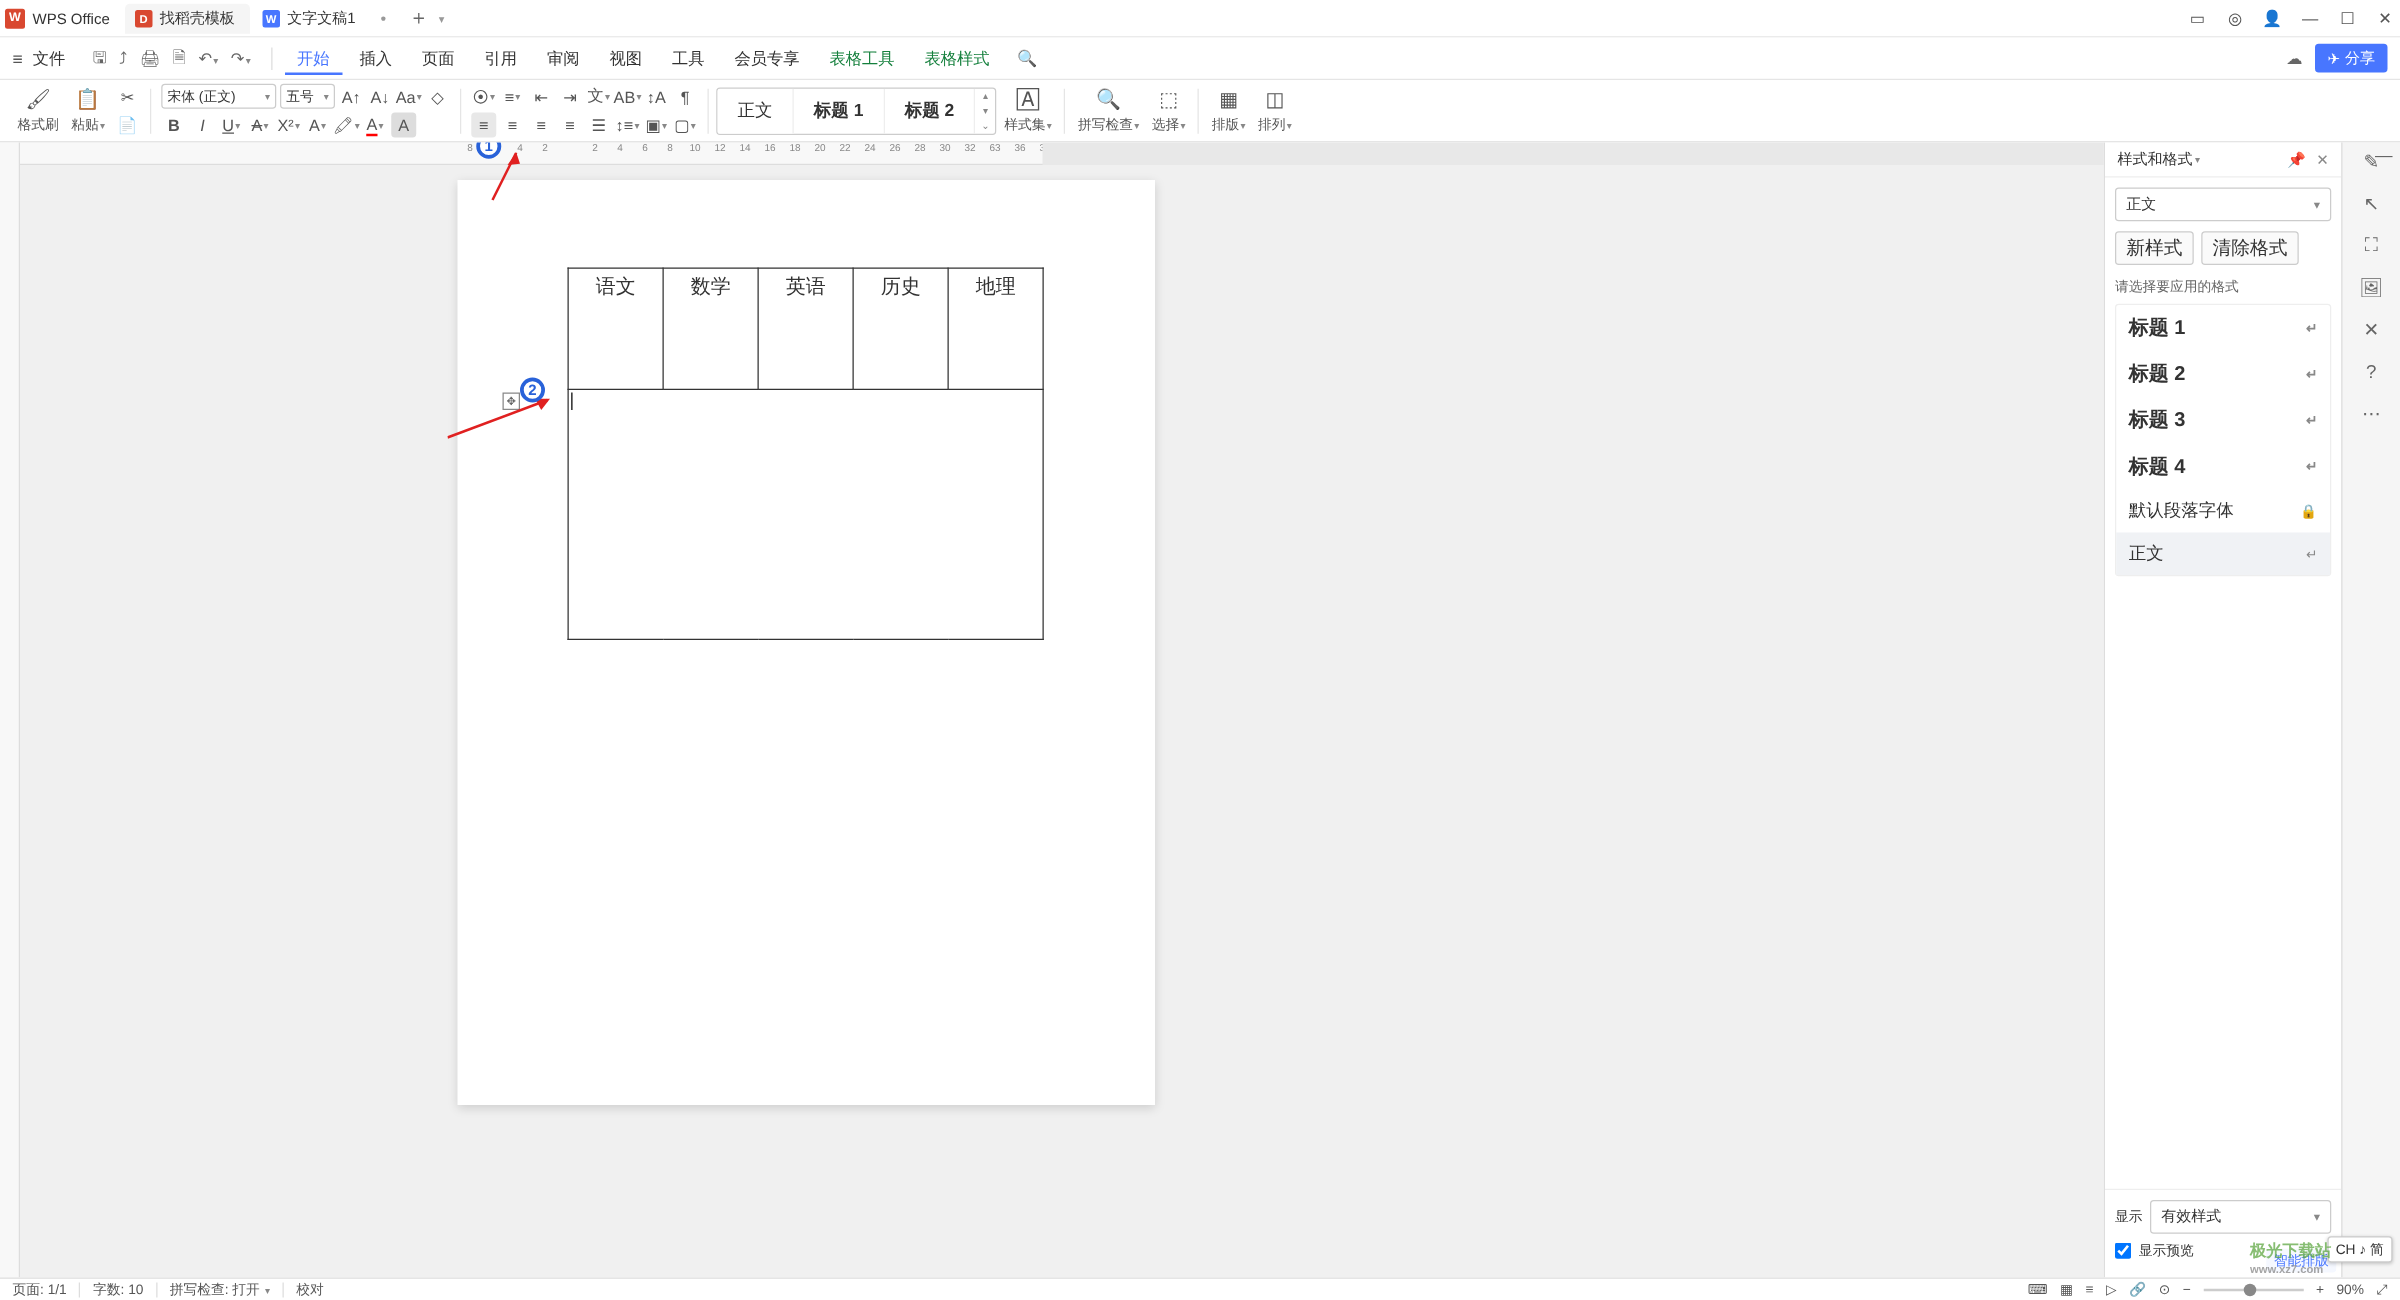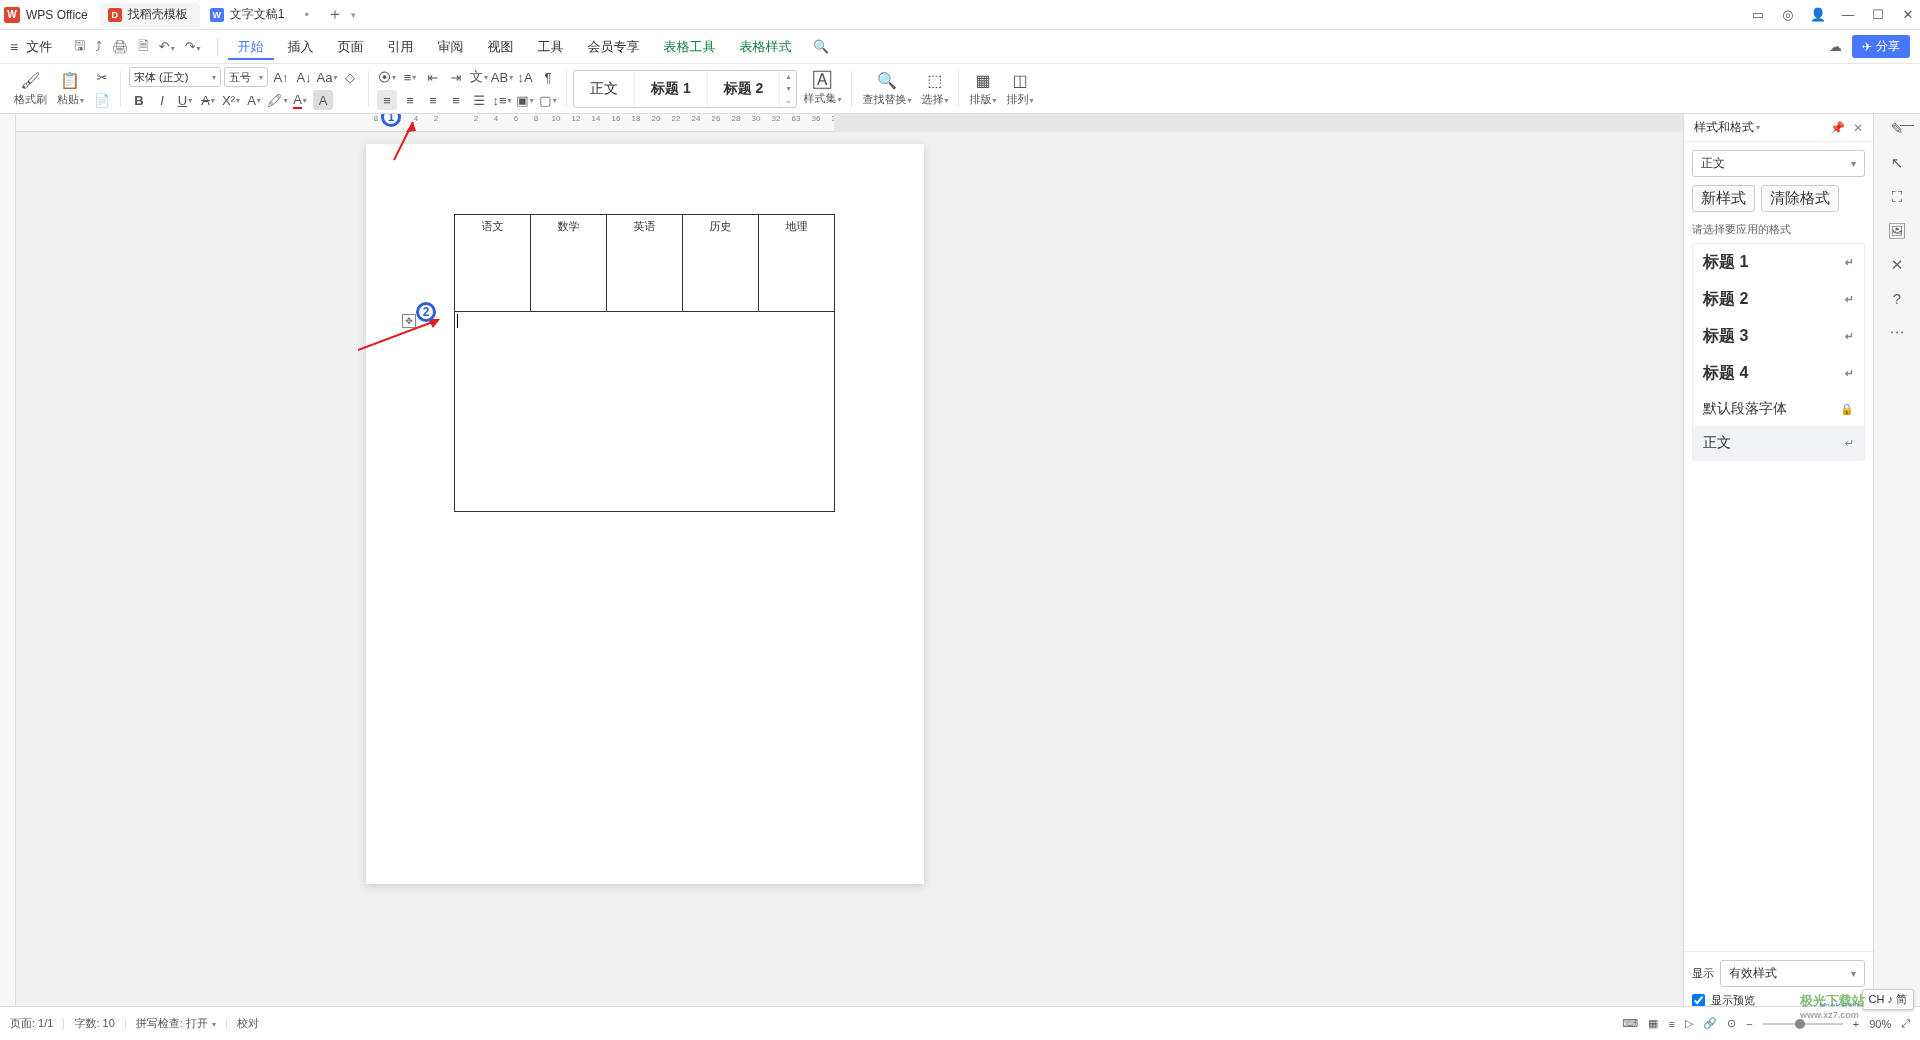--- a/index.html
+++ b/index.html
@@ -44,21 +44,21 @@
 .sg-arrows{display:flex;flex-direction:column;width:16px;font-size:8px;color:#888;}
 .sg-arrows div{height:12px;display:flex;align-items:center;justify-content:center;}
 .workspace{position:absolute;top:114px;bottom:18px;left:0;right:47px;display:flex;}
 .vruler{width:16px;background:#f8f8f8;border-right:1px solid #ddd;position:relative;font-size:8px;color:#888;}
 .canvas-area{flex:1;background:#f0f0f0;position:relative;overflow:hidden;}
 .hruler{position:absolute;top:0;left:0;right:0;height:18px;background:#f8f8f8;border-bottom:1px solid #ddd;font-size:8px;color:#888;display:flex;padding-left:350px;}
 .hruler span{width:20px;display:inline-block;text-align:center;}
 .hruler-shade{position:absolute;top:0;left:818px;right:0;height:18px;background:#e8e8e8;}
 .page{position:absolute;top:30px;left:350px;width:558px;height:740px;background:#fff;box-shadow:0 2px 8px rgba(0,0,0,.15);}
 .doc-table{position:absolute;top:70px;left:88px;border-collapse:collapse;}
-.doc-table td{border:1px solid #333;font-size:11px;text-align:center;vertical-align:top;padding-top:4px;}
+.doc-table td{border:1px solid #333;font-size:16px;text-align:center;vertical-align:top;padding-top:4px;}
 .row1 td{width:76px;height:97px;}
 .row2 td{height:200px;}
 .cursor-mark{position:absolute;top:170px;left:91px;width:1px;height:14px;background:#000;}
 .table-handle{position:absolute;top:170px;left:36px;width:14px;height:14px;border:1px solid #888;background:#fff;font-size:9px;display:flex;align-items:center;justify-content:center;color:#666;}
 .marker{position:absolute;width:20px;height:20px;border-radius:50%;background:#fff;border:3px solid #2962d9;color:#2962d9;font-weight:bold;display:flex;align-items:center;justify-content:center;font-size:12px;z-index:10;}
 .side-panel{position:absolute;top:114px;right:47px;bottom:18px;width:190px;background:#fff;border-left:1px solid #ddd;display:flex;flex-direction:column;}
 .sp-header{height:28px;display:flex;align-items:center;padding:0 10px;font-size:12px;border-bottom:1px solid #eee;}
 .sp-header .pin{margin-left:auto;color:#888;}
 .sp-header .close{margin-left:8px;color:#888;}
 .sp-body{padding:8px;flex:1;overflow:auto;}
@@ -70,21 +70,21 @@
 .style-list{border:1px solid #eee;border-radius:3px;}
 .sl-item{padding:8px 10px;font-size:14px;display:flex;align-items:center;justify-content:space-between;}
 .sl-item.h{font-weight:bold;font-size:16px;}
 .sl-item.sel{background:#f0f2f5;}
 .sl-item .ret{color:#888;font-size:11px;}
 .sp-footer{border-top:1px solid #eee;padding:8px;font-size:11px;}
 .sp-foot-row{display:flex;align-items:center;gap:6px;margin-bottom:6px;}
 .smart-layout{position:absolute;right:4px;bottom:4px;background:#f5f8ff;color:#4876ff;font-size:11px;padding:2px 6px;border-radius:3px;}
 .rail{position:absolute;top:114px;right:0;bottom:18px;width:47px;background:#f5f5f5;border-left:1px solid #ddd;display:flex;flex-direction:column;align-items:center;padding-top:6px;gap:16px;color:#666;font-size:15px;}
 .rail .collapse{font-size:14px;position:absolute;top:2px;right:6px;}
-.statusbar{position:absolute;bottom:0;left:0;right:0;height:34px;background:#fff;border-top:1px solid #ddd;display:flex;align-items:center;padding:0 10px;font-size:11px;color:#555;gap:10px;}
+.statusbar{position:absolute;bottom:0;left:0;right:0;height:18px;background:#fff;border-top:1px solid #ddd;display:flex;align-items:center;padding:0 10px;font-size:11px;color:#555;gap:10px;}
 .sb-sep{width:1px;height:12px;background:#ddd;}
 .sb-right{margin-left:auto;display:flex;align-items:center;gap:10px;}
 .zoom-slider{width:80px;height:2px;background:#ccc;position:relative;}
 .zoom-slider::after{content:"";position:absolute;left:40%;top:-4px;width:10px;height:10px;border-radius:50%;background:#888;}
 .ime-float{position:absolute;bottom:30px;right:6px;background:#fff;border:1px solid #ccc;border-radius:3px;padding:2px 6px;font-size:11px;box-shadow:0 1px 3px rgba(0,0,0,.2);}
 .watermark{position:absolute;bottom:20px;right:55px;font-size:13px;font-weight:bold;color:#5fa843;opacity:.75;}
 .watermark small{display:block;font-size:9px;color:#888;}
 svg.arrow{position:absolute;z-index:6;pointer-events:none;}
 </style>
 </head>
@@ -228,21 +228,21 @@
         <div>⌄</div>
       </div>
   </div>
   <div class="rb-col">
       <span class="ic">🄰</span>
       <span><span>样式集</span><span class="dd">▾</span></span>
     </div>
   <span class="rb-sep"></span>
   <div class="rb-col">
       <span class="ic">🔍</span>
-      <span><span>查找替换</span><span class="dd">▾</span></span>
+      <span><span>拼写检查</span><span class="dd">▾</span></span>
     </div>
   <div class="rb-col">
       <span class="ic">⬚</span>
       <span><span>选择</span><span class="dd">▾</span></span>
     </div>
   <span class="rb-sep"></span>
   <div class="rb-col">
       <span class="ic">▦</span>
       <span><span>排版</span><span class="dd">▾</span></span>
     </div>

